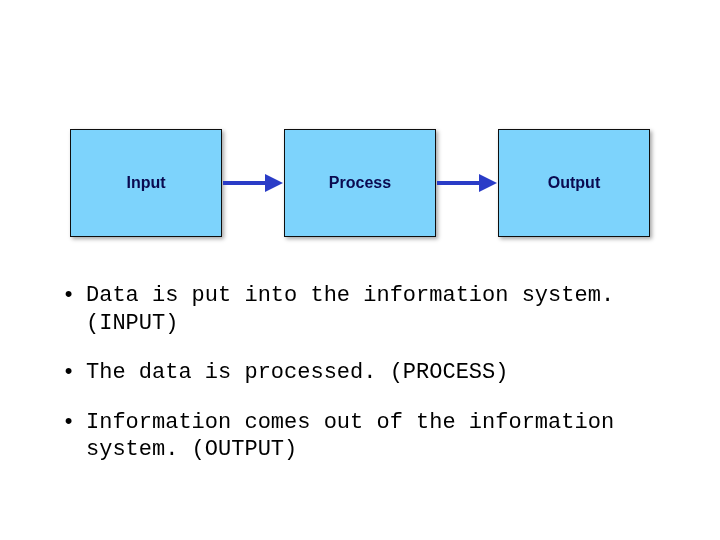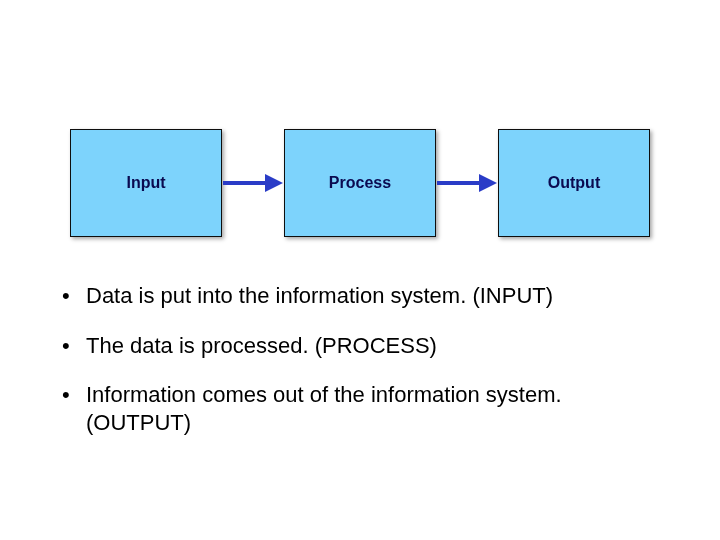--- a/index.html
+++ b/index.html
@@ -74,20 +74,21 @@
     left: 58px;
     right: 60px;
     font-size: 22px;
     line-height: 1.25;
     color: #000000;
   }
   .bullets ul {
     list-style: none;
     padding: 0;
     margin: 0;
+    font-family: Liberation Mono, monospace;
   }
   .bullets li {
     position: relative;
     padding-left: 28px;
     margin-bottom: 22px;
   }
   .bullets li::before {
     content: "•";
     position: absolute;
     left: 4px;

